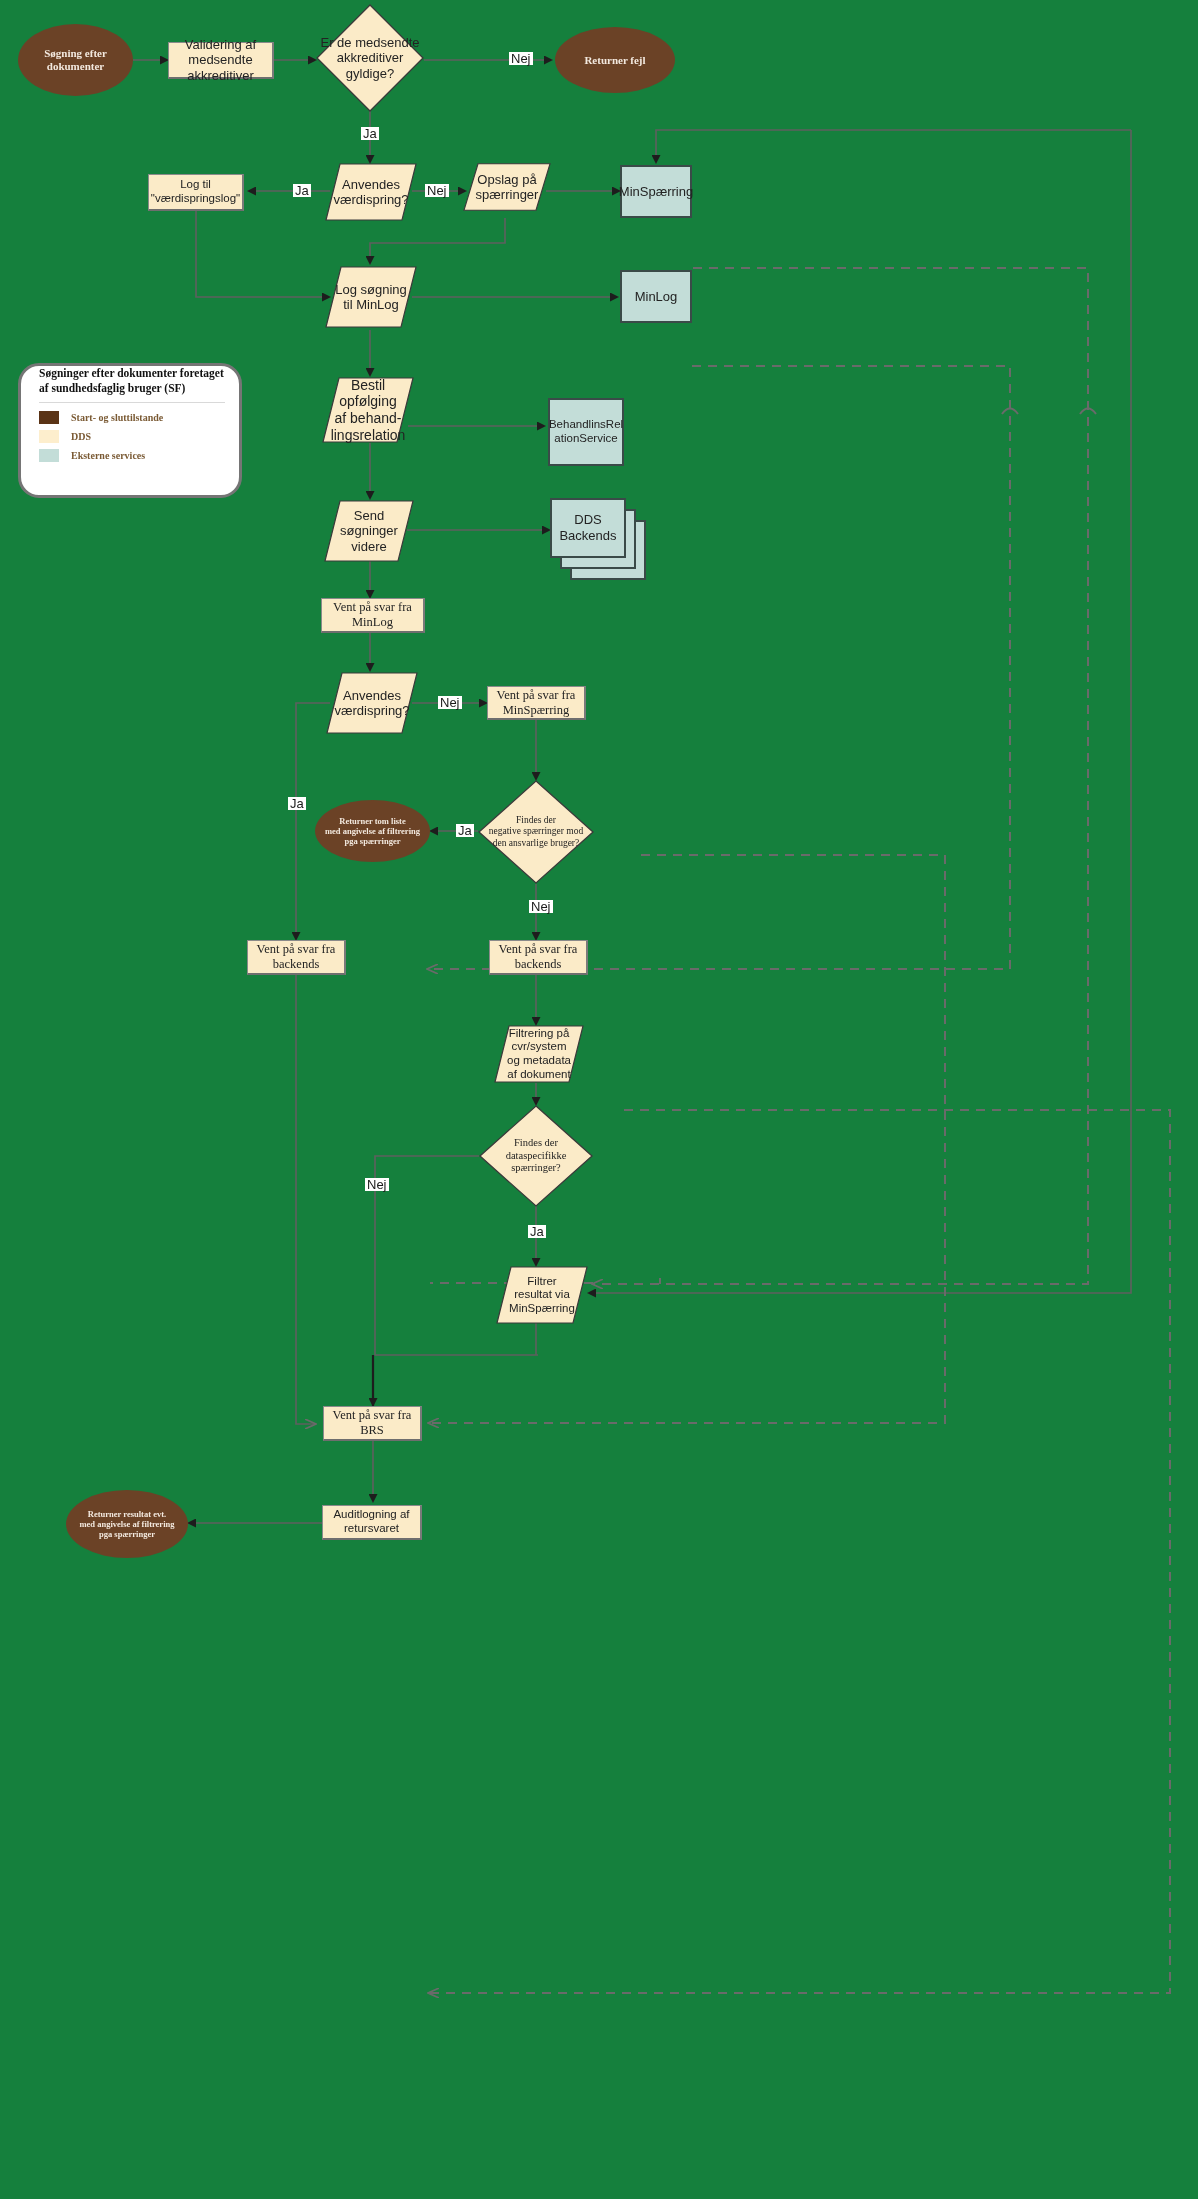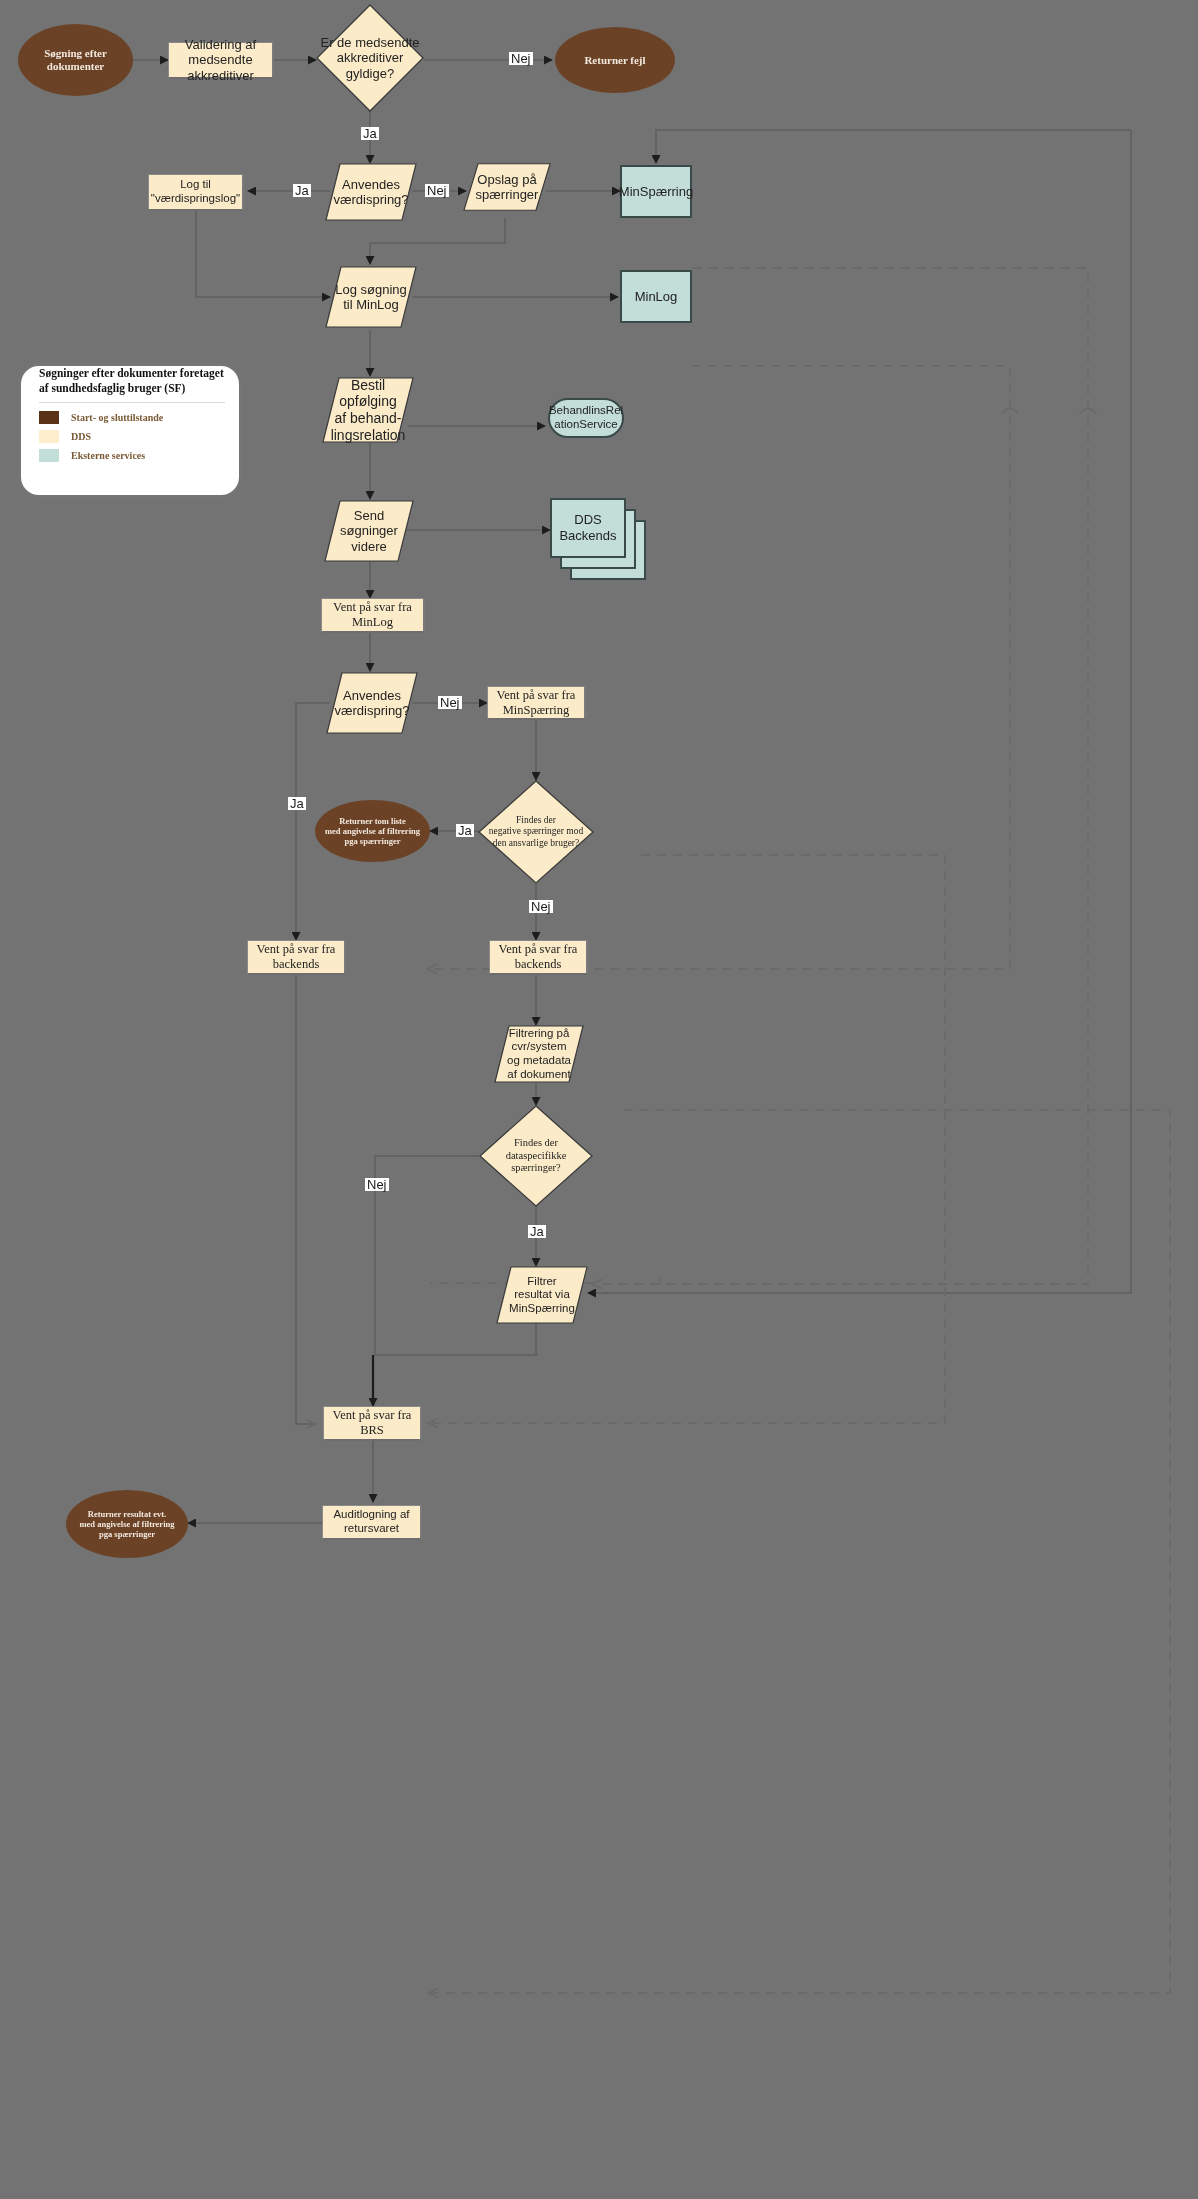--- a/index.html
+++ b/index.html
@@ -1,17 +1,17 @@
 <!DOCTYPE html>
 <html><head>
 <meta charset="utf-8">
 <style>
   html,body{margin:0;padding:0;background:#ffffff;}
   body{font-family:"Liberation Sans",sans-serif;}
-  #canvas{position:relative;width:1198px;height:2199px;background:#737373;overflow:hidden;}
+  #canvas{position:relative;width:1198px;height:2199px;background:#15803d;overflow:hidden;}
   #wires{position:absolute;left:0;top:0;width:1198px;height:2199px;pointer-events:none;}
   .node{position:absolute;box-sizing:border-box;display:flex;align-items:center;justify-content:center;text-align:center;}
   .node .lbl{display:block;line-height:1.18;white-space:pre-line;}
 
   
   .term{border-radius:50%;background:#6b4226;color:#f3e9df;
         font-family:"Liberation Serif",serif;font-weight:bold;font-size:11px;}
 
   
   .proc{background:#fbebc8;border:1px solid #8a8a8a;border-bottom:2.5px solid #6e6e6e;border-right:2px solid #7a7a7a;
@@ -220,21 +220,21 @@
   <div class="para" style="left:322px;top:377px;width:92px;height:66px;">
     <svg class="shape" viewBox="0 0 92 66" preserveAspectRatio="none">
       <polygon points="17,1 91,1 75,65 1,65" fill="#fbebc8" stroke="#3a3a3a" stroke-width="1.2"></polygon>
     </svg>
     <span class="txt" style="font-size:14px;">Bestil
 opfølging
 af behand-
 lingsrelation</span>
   </div>
 
-  <div class="node ext" style="left:548px;top:398px;width:76px;height:40px;border-radius:20px;">
+  <div class="node ext" style="left:548px;top:398px;width:76px;height:68px;">
     <span class="lbl" style="font-size:11.5px;">BehandlinsRel
 ationService</span>
   </div>
 
   <div class="para" style="left:324px;top:500px;width:90px;height:62px;">
     <svg class="shape" viewBox="0 0 90 62" preserveAspectRatio="none">
       <polygon points="16,1 89,1 74,61 1,61" fill="#fbebc8" stroke="#3a3a3a" stroke-width="1.2"></polygon>
     </svg>
     <span class="txt">Send
 søgninger

